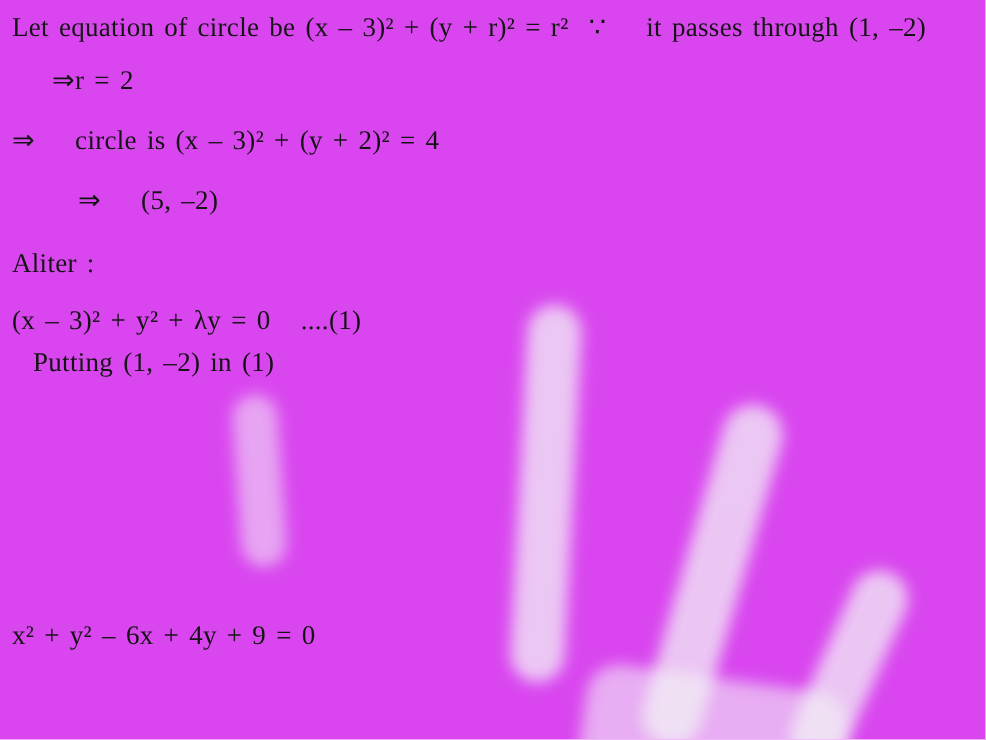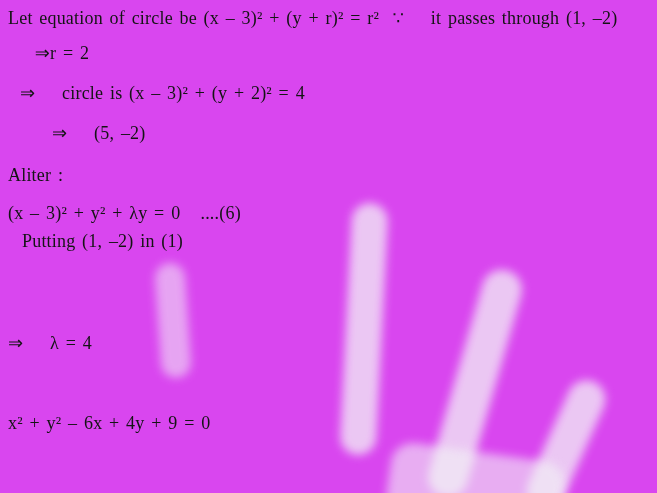--- a/index.html
+++ b/index.html
@@ -42,21 +42,21 @@
   }
   .finger-1 { left: 158px; top: 263px; width: 30px; height: 115px; transform: rotate(-4deg); opacity: 0.55; }
   .finger-2 { left: 346px; top: 203px; width: 36px; height: 252px; transform: rotate(3deg); }
   .finger-3 { left: 455px; top: 266px; width: 40px; height: 235px; transform: rotate(16deg); }
   .finger-4 { left: 547px; top: 376px; width: 38px; height: 138px; transform: rotate(24deg); }
   .palm     { left: 388px; top: 452px; width: 175px; height: 75px; transform: rotate(8deg); opacity: 0.6; }
 
   
   .l0  { top: 7px;   }
   .l1  { top: 42px; margin-left: 20px;  }
-  .l2  { top: 82px; margin-left: 12px;  }
+  .l2  { top: 82px;  }
   .l3  { top: 122px; margin-left: 44px; }
   .l4  { top: 164px; }
   .l5  { top: 202px; }
   .l6  { top: 230px; margin-left: 14px; }
   .l7  { top: 332px; }
   .l8  { top: 374px; }
   .l9  { top: 412px; }
   .l10 { top: 456px; }
 </style>
 </head>
@@ -70,18 +70,17 @@
     <div class="finger finger-3"></div>
     <div class="finger finger-4"></div>
     <div class="finger palm"></div>
   </div>
 
   <div class="text-line l0">Let equation of circle be (x – 3)² + (y + r)² = r²  ∵    it passes through (1, –2)</div>
   <div class="text-line l1"> ⇒r = 2</div>
   <div class="text-line l2">⇒    circle is (x – 3)² + (y + 2)² = 4</div>
   <div class="text-line l3">⇒    (5, –2)</div>
   <div class="text-line l4">Aliter :</div>
-  <div class="text-line l5">(x – 3)² + y² + λy = 0   ....(6)</div>
+  <div class="text-line l5">(x – 3)² + y² + λy = 0   ....(1)</div>
   <div class="text-line l6">Putting (1, –2) in (1)</div>
-  <div class="text-line l7">⇒    λ = 4</div>
   <div class="text-line l9">x² + y² – 6x + 4y + 9 = 0</div>
 
 </div>
 
 </body></html>

